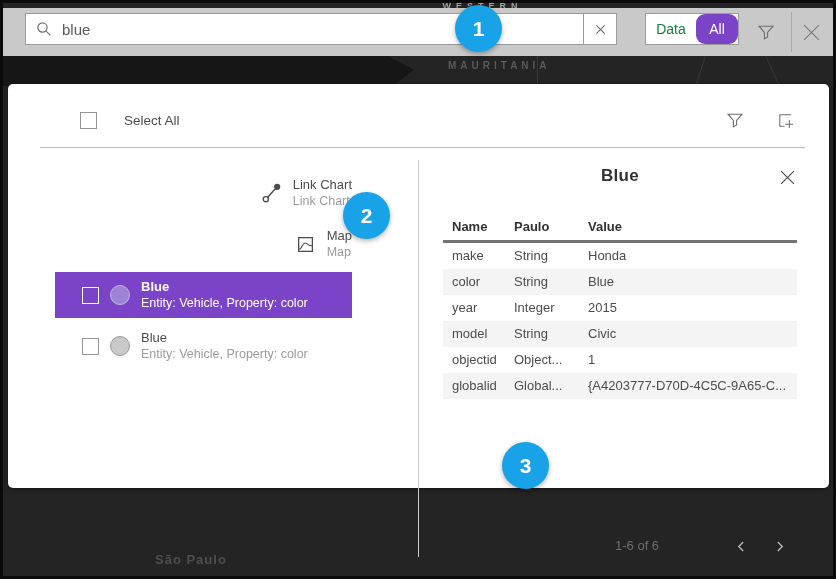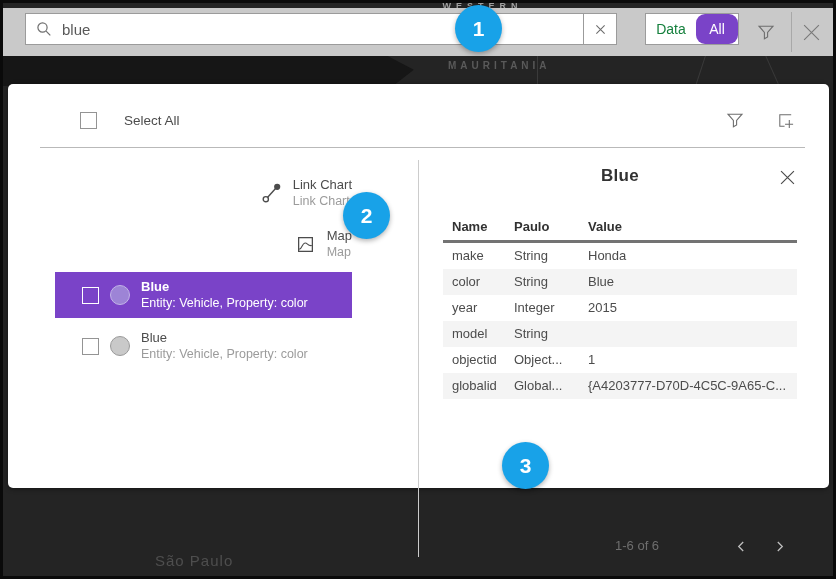--- a/index.html
+++ b/index.html
@@ -9,21 +9,21 @@
     font-family:"Liberation Sans", sans-serif;
     -webkit-font-smoothing:antialiased;
   }
   
   .frame-border{position:absolute;inset:0;border:3px solid #0a0a0a;z-index:60;pointer-events:none;}
 
   
   .map-label{position:absolute;color:#8f8f8f;font-weight:bold;z-index:2;white-space:nowrap;}
   .lbl-western{top:1px;left:420px;width:125px;text-align:center;font-size:9px;letter-spacing:5px;color:#a0a0a0;}
   .lbl-mauritania{top:60px;left:448px;font-size:10px;letter-spacing:4px;color:#5a5a5a;}
-  .lbl-saopaulo{top:552px;left:155px;font-size:15px;letter-spacing:1px;color:#4e4e4e;font-weight:normal;}
+  .lbl-saopaulo{top:552px;left:155px;font-size:13px;letter-spacing:1px;color:#4e4e4e;font-weight:bold;}
   .ocean{position:absolute;left:0;top:50px;width:836px;height:36px;background:#161616;
     clip-path:polygon(0 0,45% 0,49.5% 55%,47% 100%,0 100%);z-index:1;}
   .map-line-v{position:absolute;left:537px;top:56px;width:1px;height:28px;background:#3a3a3a;z-index:2;}
   .map-line-d{position:absolute;left:700px;top:54px;width:1px;height:34px;background:#3a3a3a;transform:rotate(18deg);z-index:2;}
   .map-line-d2{position:absolute;left:772px;top:54px;width:1px;height:34px;background:#383838;transform:rotate(-24deg);z-index:2;}
 
   
   .toolbar{position:absolute;left:3px;top:8px;width:830px;height:48px;background:#c9c9c9;z-index:10;}
   .searchbox{position:absolute;left:22px;top:5px;width:592px;height:32px;background:#fff;
     border:1px solid #9b9b9b;box-sizing:border-box;display:flex;align-items:center;}
@@ -250,20 +250,21 @@
             <span class="c3">Blue</span>
           </div>
           <div class="trow">
             <span class="c1">year</span>
             <span class="c2">Integer</span>
             <span class="c3">2015</span>
           </div>
           <div class="trow alt">
             <span class="c1">model</span>
             <span class="c2">String</span>
+            <span class="c3">Civic</span>
           </div>
           <div class="trow">
             <span class="c1">objectid</span>
             <span class="c2">Object...</span>
             <span class="c3">1</span>
           </div>
           <div class="trow alt">
             <span class="c1">globalid</span>
             <span class="c2">Global...</span>
             <span class="c3">{A4203777-D70D-4C5C-9A65-C...</span>

